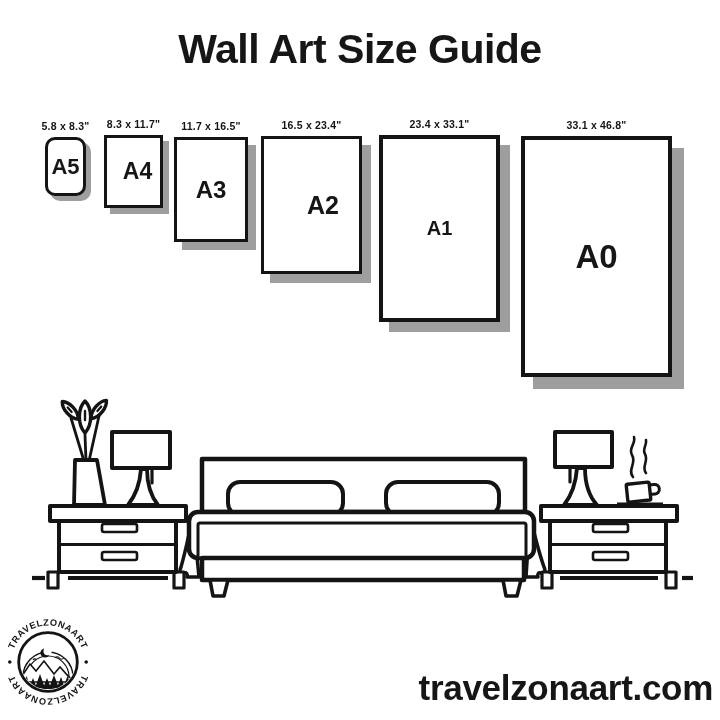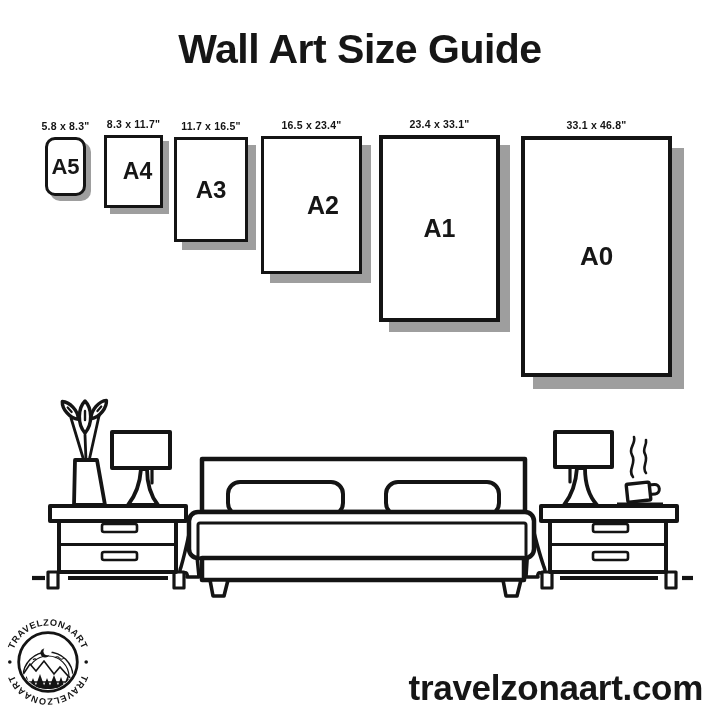--- a/index.html
+++ b/index.html
@@ -25,34 +25,34 @@
   .letter{font-weight:700;color:#161616;}
   .p0{left:45px;top:137px;width:41px;height:59px;}
   .p0 .sheet{box-shadow:5px 5px 0 0 #9e9e9e;border-radius:10px;} .p0 .letter{font-size:22px;}
   .p1{left:104px;top:135px;width:59px;height:73px;}
   .p1 .sheet{box-shadow:6px 6px 0 0 #9e9e9e;padding-left:8px;} .p1 .letter{font-size:23px;}
   .p2{left:174px;top:137px;width:74px;height:105px;}
   .p2 .sheet{box-shadow:8px 8px 0 0 #9e9e9e;justify-content:center;} .p2 .letter{font-size:24px;}
   .p3{left:261px;top:136px;width:101px;height:138px;}
   .p3 .sheet{box-shadow:9px 9px 0 0 #9e9e9e;padding-left:23px;} .p3 .letter{font-size:25px;}
   .p4{left:379px;top:135px;width:121px;height:187px;}
-  .p4 .sheet{border-width:4px;box-shadow:10px 10px 0 0 #9e9e9e;} .p4 .letter{font-size:25px;}
+  .p4 .sheet{border-width:4px;box-shadow:10px 10px 0 0 #9e9e9e;} .p4 .letter{font-size:20px;}
   .p5{left:521px;top:136px;width:151px;height:241px;}
-  .p5 .sheet{border-width:4px;box-shadow:12px 12px 0 0 #9e9e9e;} .p5 .letter{font-size:26px;}
+  .p5 .sheet{border-width:4px;box-shadow:12px 12px 0 0 #9e9e9e;} .p5 .letter{font-size:33px;}
   
   .bedroom{position:absolute;left:20px;top:385px;width:680px;height:215px;}
   
   .badge{position:absolute;left:0px;top:614px;width:96px;height:96px;}
   .badge text{
     font-family:"Liberation Sans","DejaVu Sans",sans-serif;
     font-weight:700;font-size:9.2px;letter-spacing:0.6px;fill:#141414;
   }
   
   .website{
-    position:absolute;top:668px;right:17px;font-size:35px;font-weight:700;
+    position:absolute;top:668px;right:7px;font-size:35px;font-weight:700;
     letter-spacing:-0.3px;color:#161616;
   }
 </style>
 </head>
 <body>
 
 <div>
 
   <h1 class="title">Wall Art Size Guide</h1>
 

